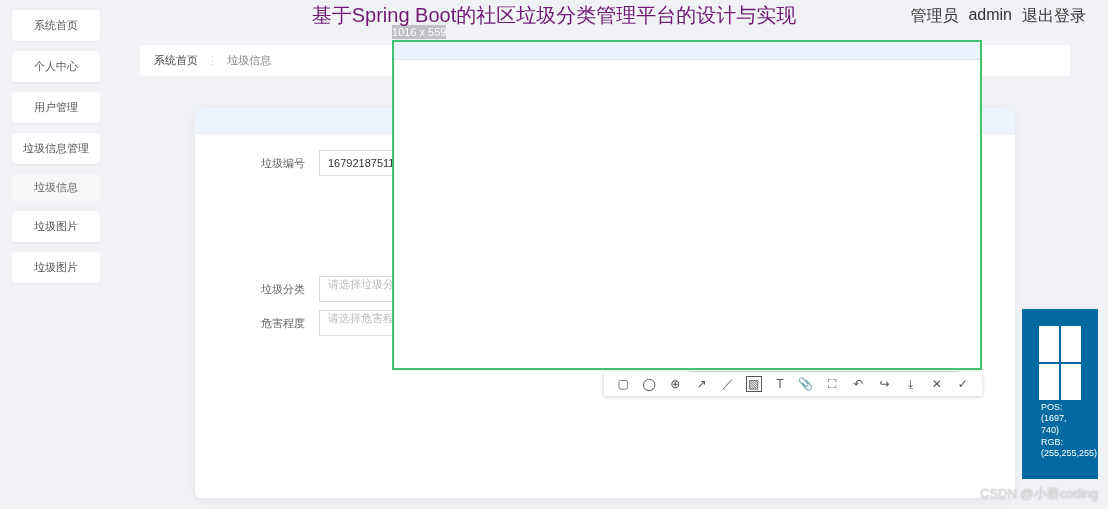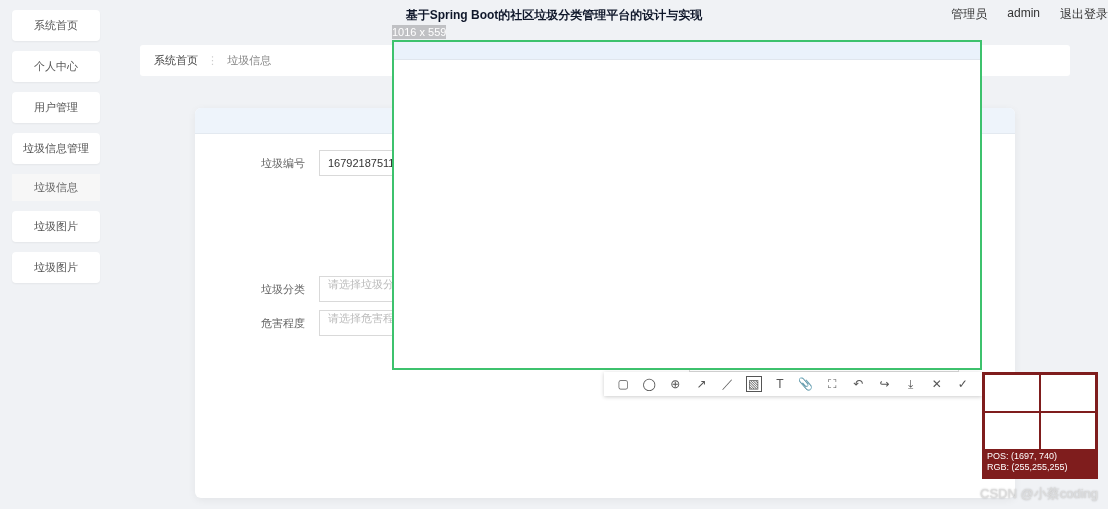--- a/index.html
+++ b/index.html
@@ -1,20 +1,20 @@
 <!DOCTYPE html>
 <html><head>
   <meta charset="utf-8">
   <style>
     * { margin: 0; padding: 0; box-sizing: border-box; font-family: "Microsoft YaHei", Arial, sans-serif; }
     body { background: #f0f2f5; width: 1108px; height: 509px; overflow: hidden; position: relative; font-size: 12px; }
     
     .header { position: absolute; top: 0; left: 0; right: 0; height: 30px; display: flex; align-items: center; justify-content: center; }
-    .header-title { font-weight: bold; font-size: 12px; color: #0f172a; }
-    .header-right { position: absolute; right: 0; top: 6px; font-size: 12px; color: #333; display: flex; gap: 20px; }
+    .header-title { font-weight: normal; font-size: 20px; color: #701a75; }
+    .header-right { position: absolute; right: 22px; top: 6px; font-size: 16px; color: #333; display: flex; gap: 10px; }
     
     .sidebar { position: absolute; left: 12px; top: 10px; width: 88px; display: flex; flex-direction: column; gap: 10px; }
     .side-item { background: #fff; border-radius: 4px; padding: 8px 0; text-align: center; font-size: 11px; color: #555; box-shadow: 0 1px 2px rgba(0,0,0,.05); cursor: pointer; }
     .sub-item { background: #f7f7f7; padding: 6px 0; text-align: center; font-size: 11px; color: #666; cursor: pointer; }
     
     .breadcrumb { position: absolute; left: 140px; top: 45px; background: #fff; padding: 8px 14px; font-size: 11px; color: #444; border-radius: 3px; width: 930px; }
     .bc-sep { color: #ccc; margin: 0 6px; }
     .bc-active { color: #888; }
     
     .modal-overlay { position: absolute; left: 392px; top: 40px; width: 590px; height: 330px; border: 2px solid #3dc26d; background: #fff; }
@@ -39,21 +39,21 @@
     .cal-icon { color: #aaa; }
     
     .editor-bar { border: 1px solid #d9d9d9; height: 26px; width: 270px; display: flex; align-items: center; gap: 10px; padding: 0 10px; color: #666; font-size: 11px; }
     .editor-bar span { cursor: pointer; }
     .eb-b { font-weight: bold; } .eb-i { font-style: italic; } .eb-u { text-decoration: underline; } .eb-s { text-decoration: line-through; }
     
     .snip-toolbar { position: absolute; left: 604px; top: 372px; width: 378px; height: 24px; background: #fff; box-shadow: 0 1px 4px rgba(0,0,0,.2); display: flex; align-items: center; justify-content: space-around; padding: 0 6px; }
     .snip-toolbar .st { width: 16px; height: 16px; display: flex; align-items: center; justify-content: center; font-size: 12px; color: #555; cursor: pointer; }
     .st-cancel { color: #d93025; } .st-confirm { color: #1e8e3e; }
     
-    .color-picker { position: absolute; right: 10px; bottom: 30px; width: 116px; background: #7f1d1d; padding: 3px; }
+    .color-picker { position: absolute; right: 10px; bottom: 30px; width: 76px; background: #0369a1; padding: 17px; }
     .cp-grid { display: grid; grid-template-columns: 1fr 1fr; gap: 2px; }
     .cp-cell { background: #fff; height: 36px; }
     .cp-info { color: #fff; font-size: 9px; padding: 2px; line-height: 1.3; }
     
     .watermark { position: absolute; right: 10px; bottom: 6px; color: #ddd; font-size: 13px; text-shadow: 0 0 2px rgba(0,0,0,.3); margin-top: 12px; }
   </style>
 </head>
 <body>
 
 <div class="header">

